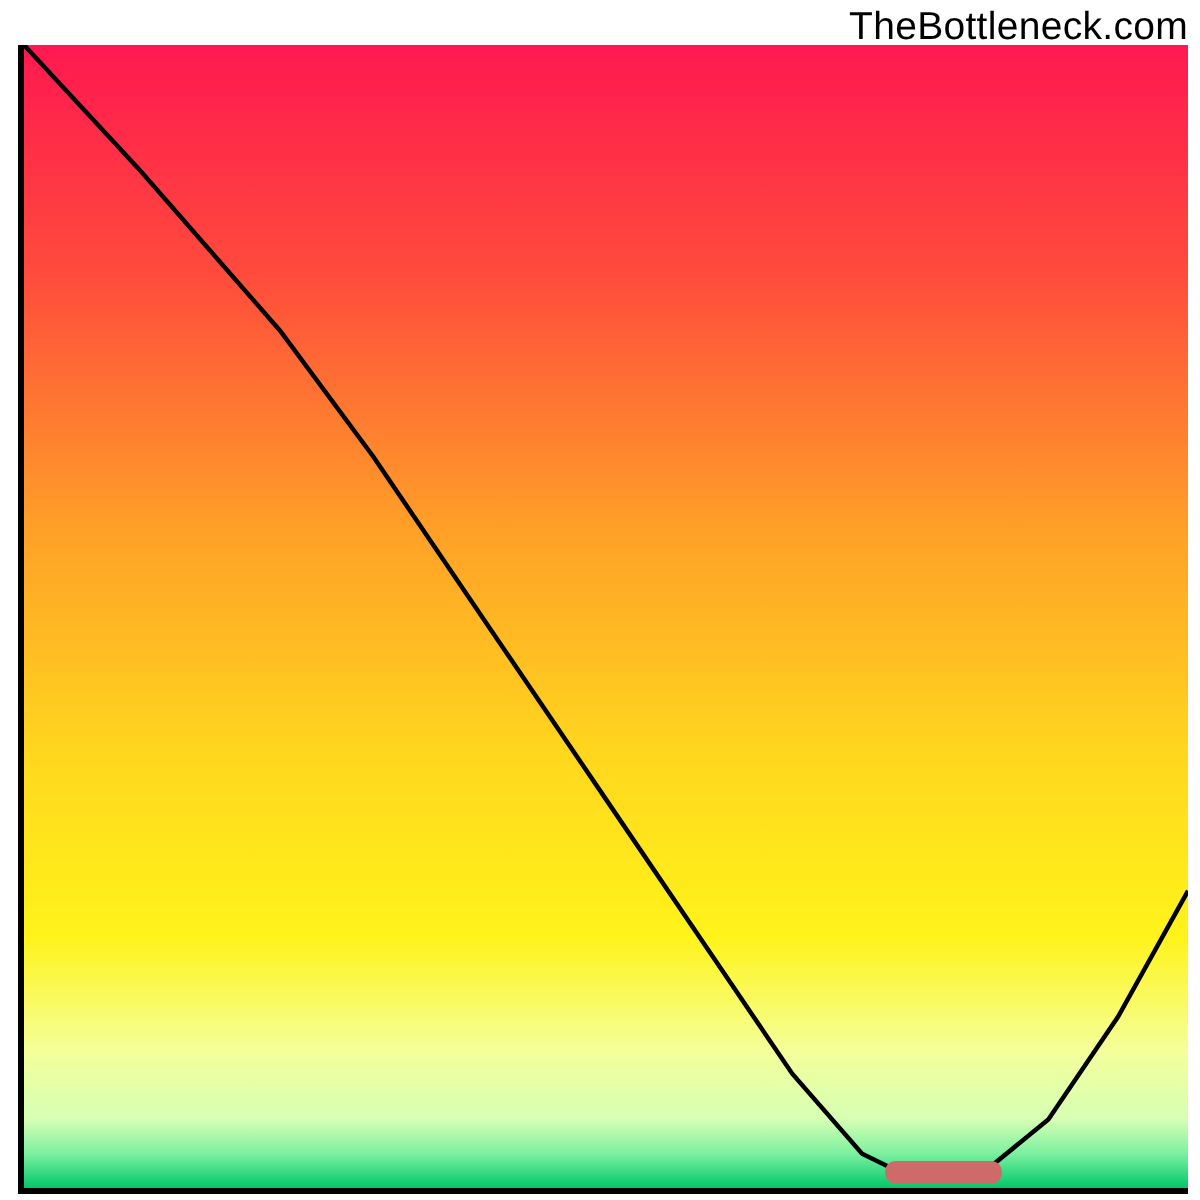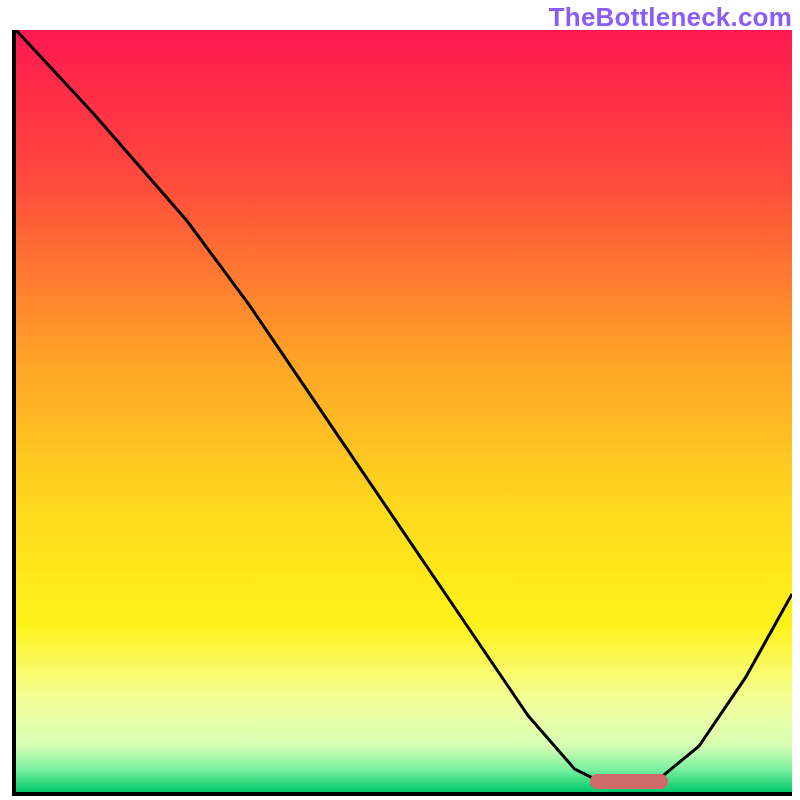--- a/index.html
+++ b/index.html
@@ -13,22 +13,22 @@
     position: relative;
     width: 800px;
     height: 800px;
   }
   .watermark {
     position: absolute;
     top: 2px;
     right: 8px;
     font-family: Arial, Helvetica, sans-serif;
     font-size: 26px;
-    font-weight: 700;
-    color: #8b5cf6;
+    font-weight: 400;
+    color: #000000;
     letter-spacing: 0.2px;
     z-index: 10;
   }
   .plot-area {
     position: absolute;
     left: 12px;
     top: 30px;
     width: 780px;
     height: 766px;
     border-left: 4px solid #000;

